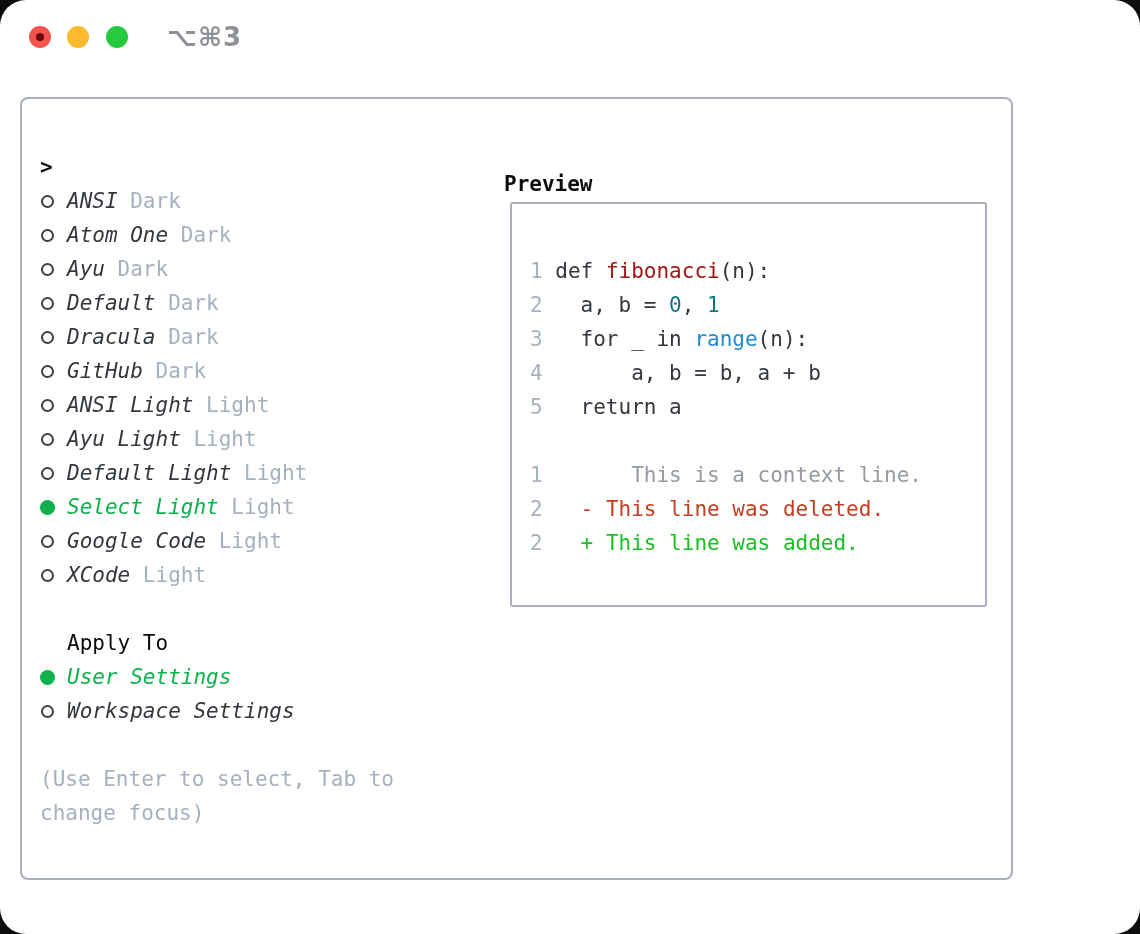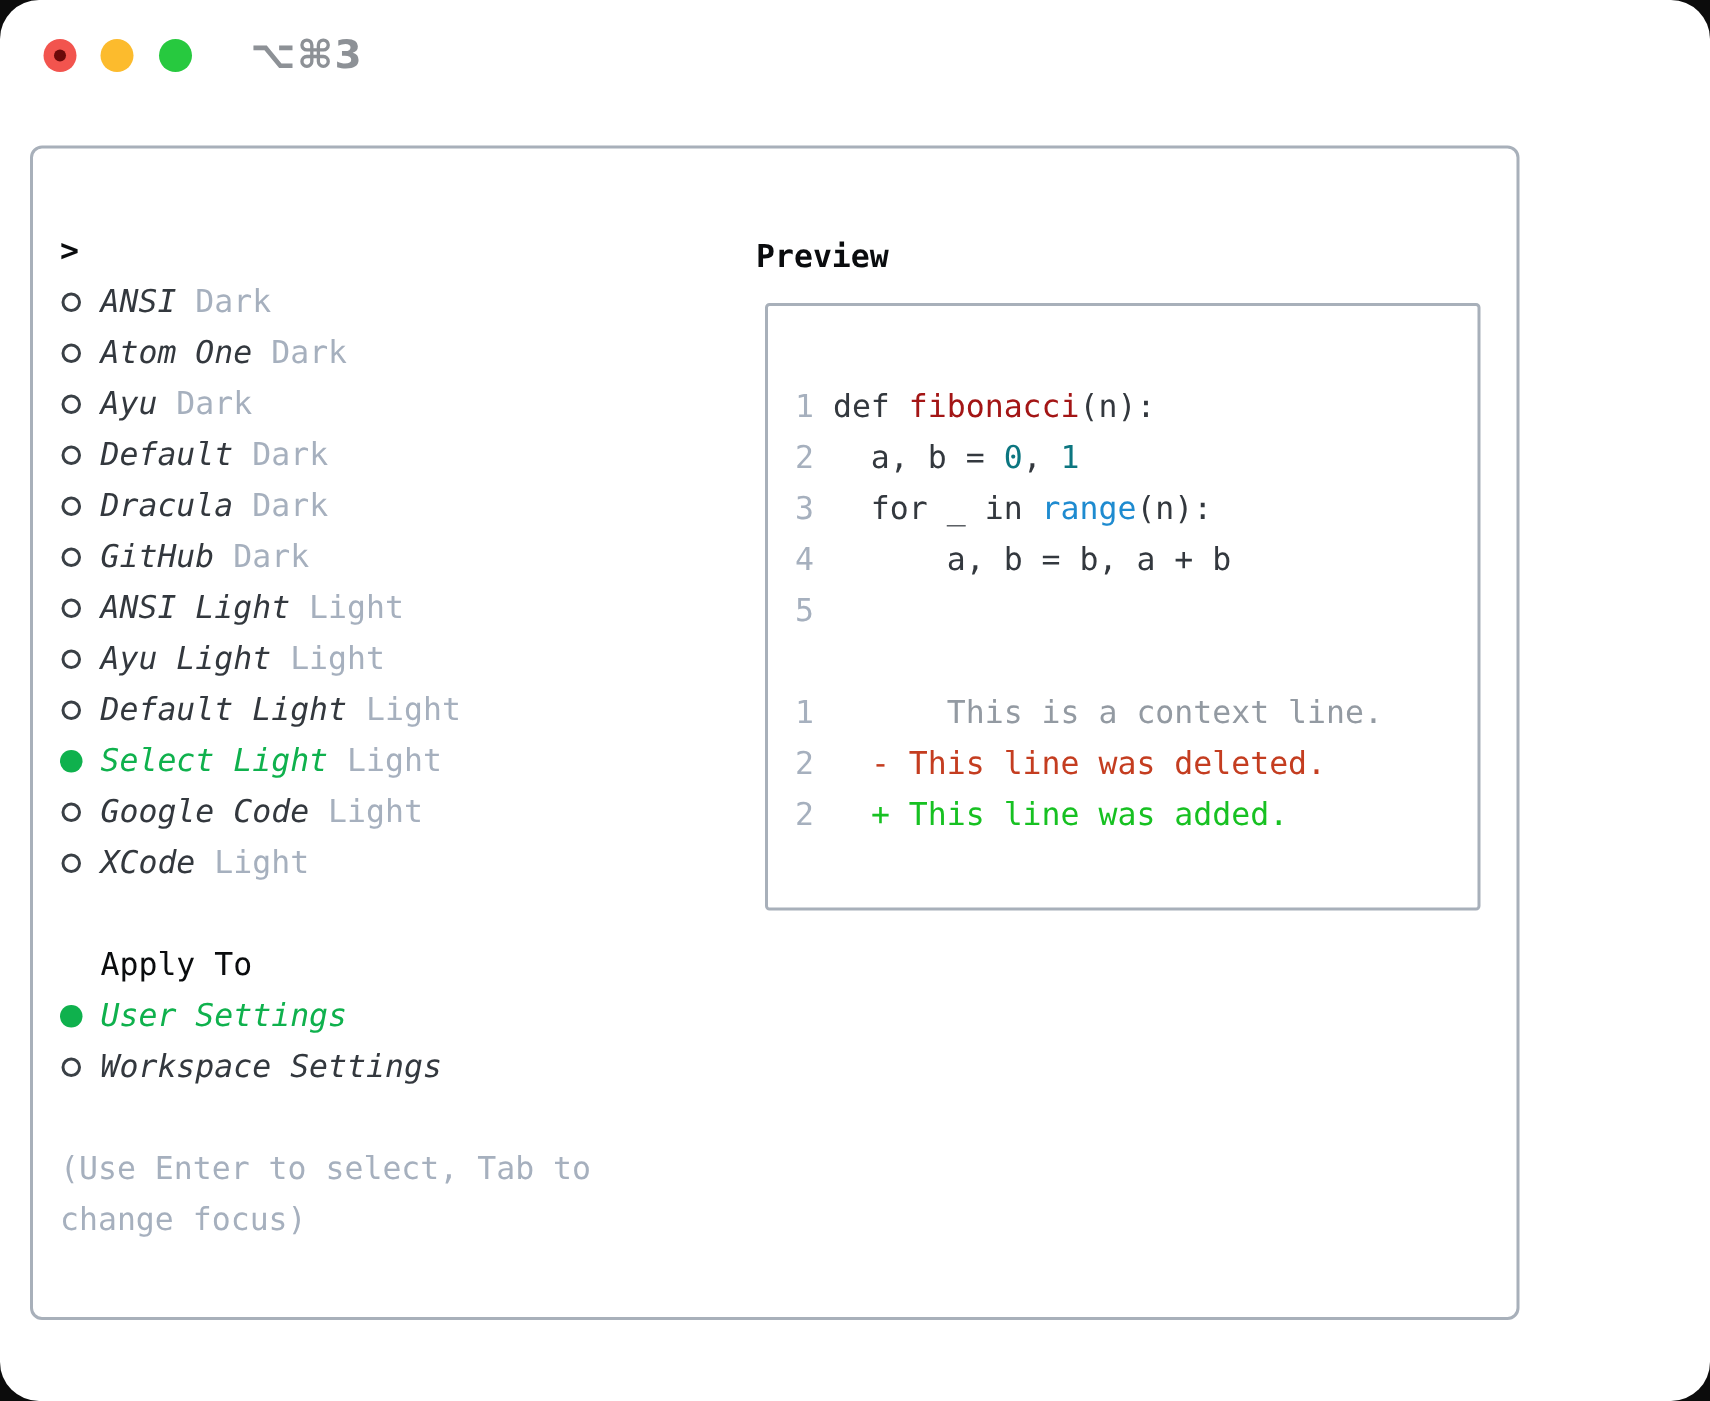--- a/index.html
+++ b/index.html
@@ -62,21 +62,21 @@
   }
   .radio.sel { width: 15px; height: 15px; border: none; background: var(--green); margin-left: 0; }
   .hdr { font-weight: bold; color: var(--heading); }
   .item-name { color: var(--fg); font-style: italic; }
   .item-name.sel { color: var(--green); }
   .variant { color: var(--muted); }
   .spacer { height: 34px; }
   .hint { color: var(--muted); white-space: pre; }
   
   .preview-title {
-    position: absolute; left: 482px; top: 55px;
+    position: absolute; left: 482px; top: 68px;
     height: 34px; line-height: 34px;
     font-size: 21px; font-weight: bold; color: var(--heading);
   }
   .preview-box {
     position: absolute; left: 488px; top: 103px;
     width: 477px; height: 405px;
     border: 2px solid var(--border);
     border-radius: 3px;
     padding: 50px 0 0 18px;
     font-size: 21px; line-height: 34px;
@@ -146,21 +146,21 @@
     </div>
 
     <div class="preview-title">Preview</div>
 
     <div class="preview-box">
       <div id="code-lines">
           <div class="cline"><span class="ln">1</span><span class="c-fg">def </span><span class="c-func">fibonacci</span><span class="c-fg">(n):</span></div>
           <div class="cline"><span class="ln">2</span><span class="c-fg">  a, b = </span><span class="c-num">0</span><span class="c-fg">, </span><span class="c-num">1</span></div>
           <div class="cline"><span class="ln">3</span><span class="c-fg">  for _ in </span><span class="c-builtin">range</span><span class="c-fg">(n):</span></div>
           <div class="cline"><span class="ln">4</span><span class="c-fg">      a, b = b, a + b</span></div>
-          <div class="cline"><span class="ln">5</span></div>
+          <div class="cline"><span class="ln">5</span><span class="c-fg">  return a</span></div>
         </div>
       <div id="diff-lines" class="diff-block">
           <div class="cline"><span class="ln">1</span><span class="c-ctx">      This is a context line.</span></div>
           <div class="cline"><span class="ln">2</span><span class="c-fg">  </span><span class="c-del">- This line was deleted.</span></div>
           <div class="cline"><span class="ln">2</span><span class="c-fg">  </span><span class="c-add">+ This line was added.</span></div>
         </div>
     </div>
 
   </div>
 </div>

